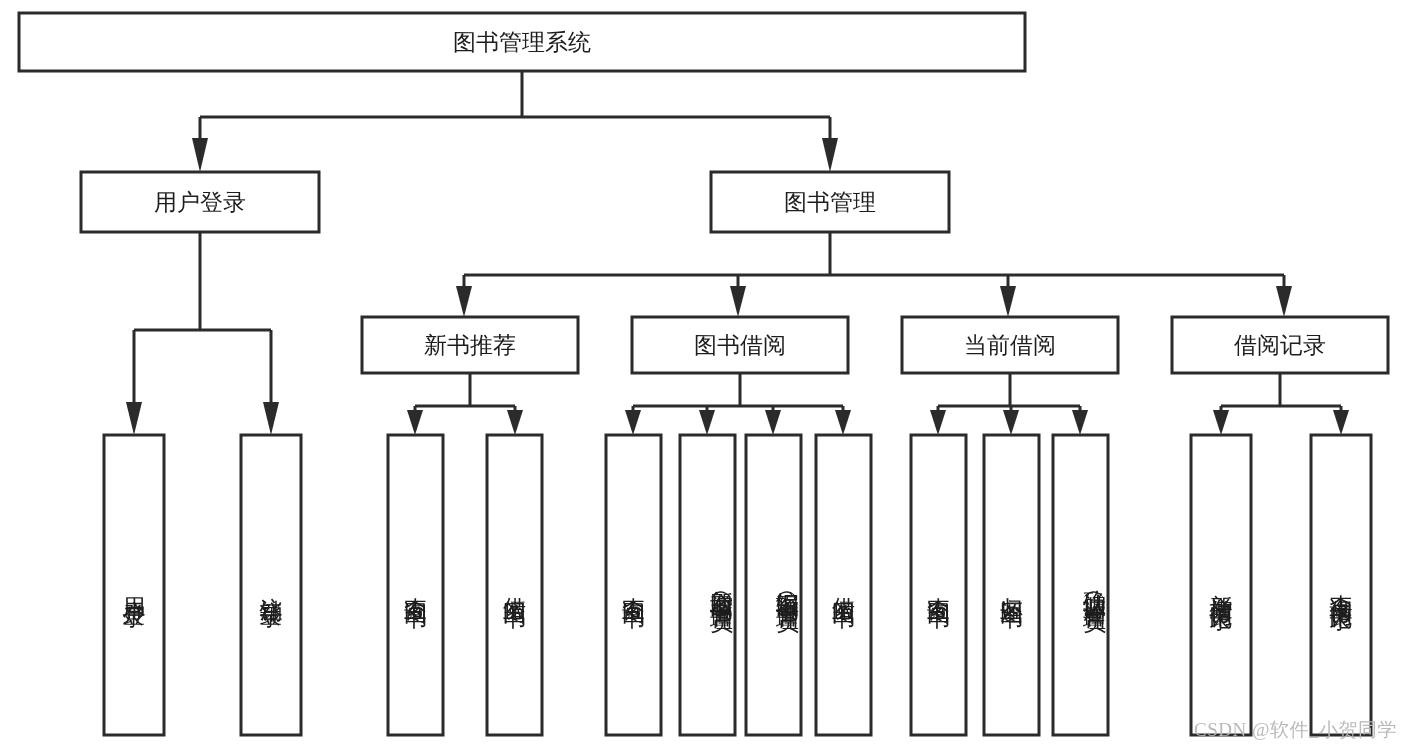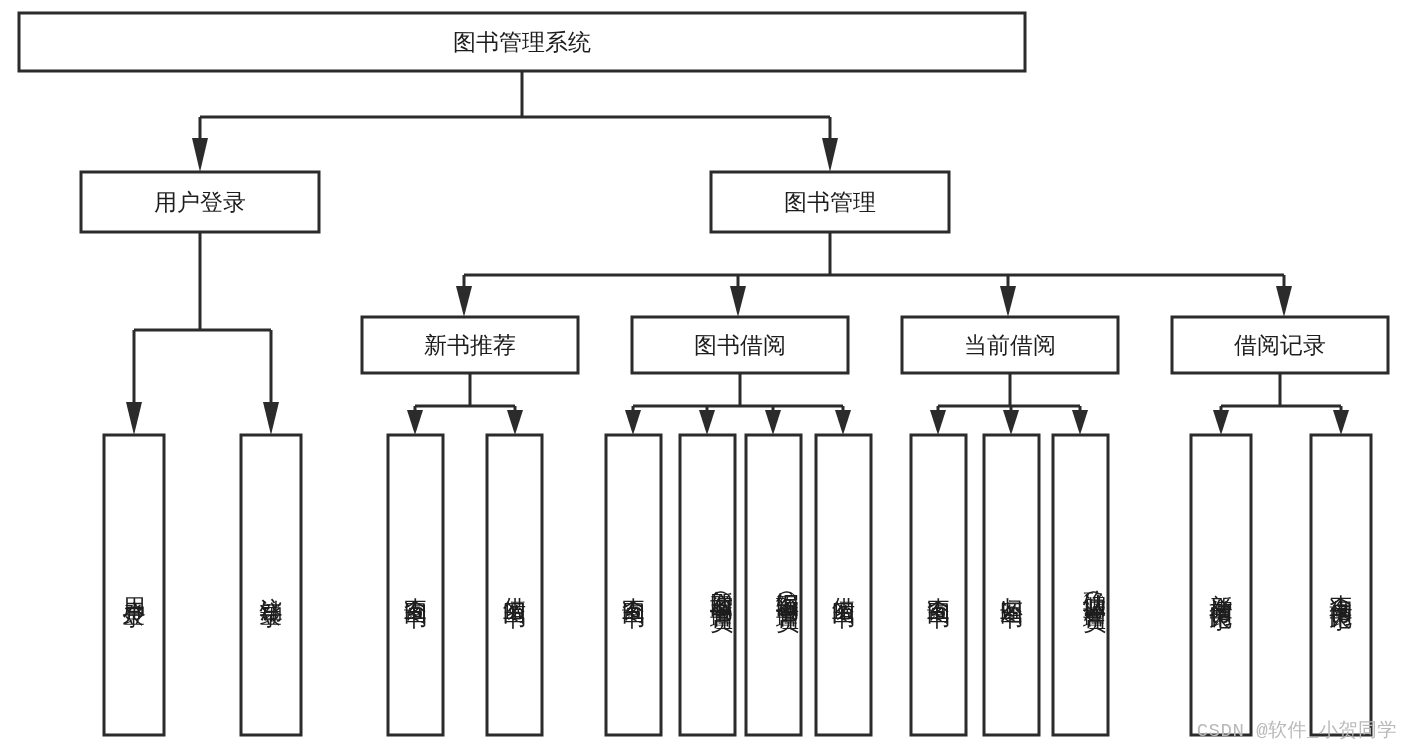--- a/index.html
+++ b/index.html
@@ -61,21 +61,21 @@
     align-items: center;
     justify-content: center;
     text-align: center;
     white-space: nowrap;
     pointer-events: none;
   }
   .watermark {
     position: absolute;
     right: 8px;
     bottom: 4px;
-    font-family: Liberation Mono, monospace;
+    font-family: Liberation Serif, serif;
     font-size: 19px;
     color: #b9b9b9;
     white-space: nowrap;
     letter-spacing: 0.5px;
   }
 </style>
 </head>
 <body>
 
 <div id="diagram-root">

